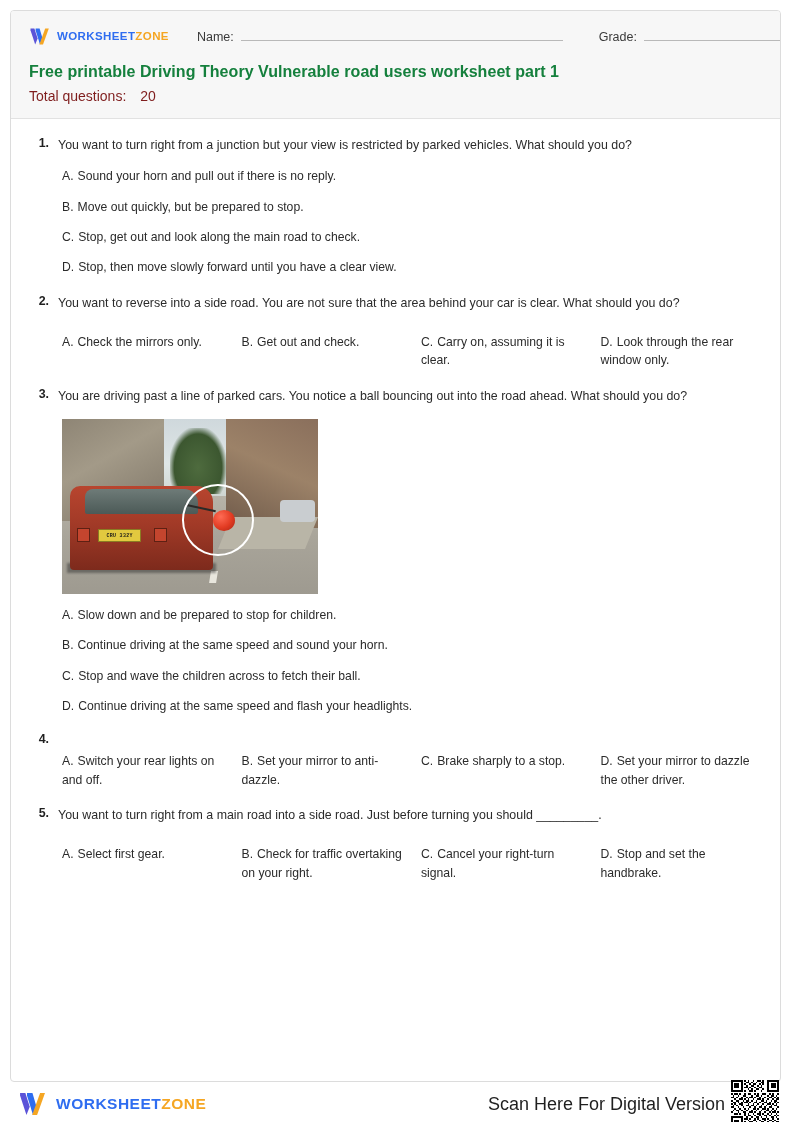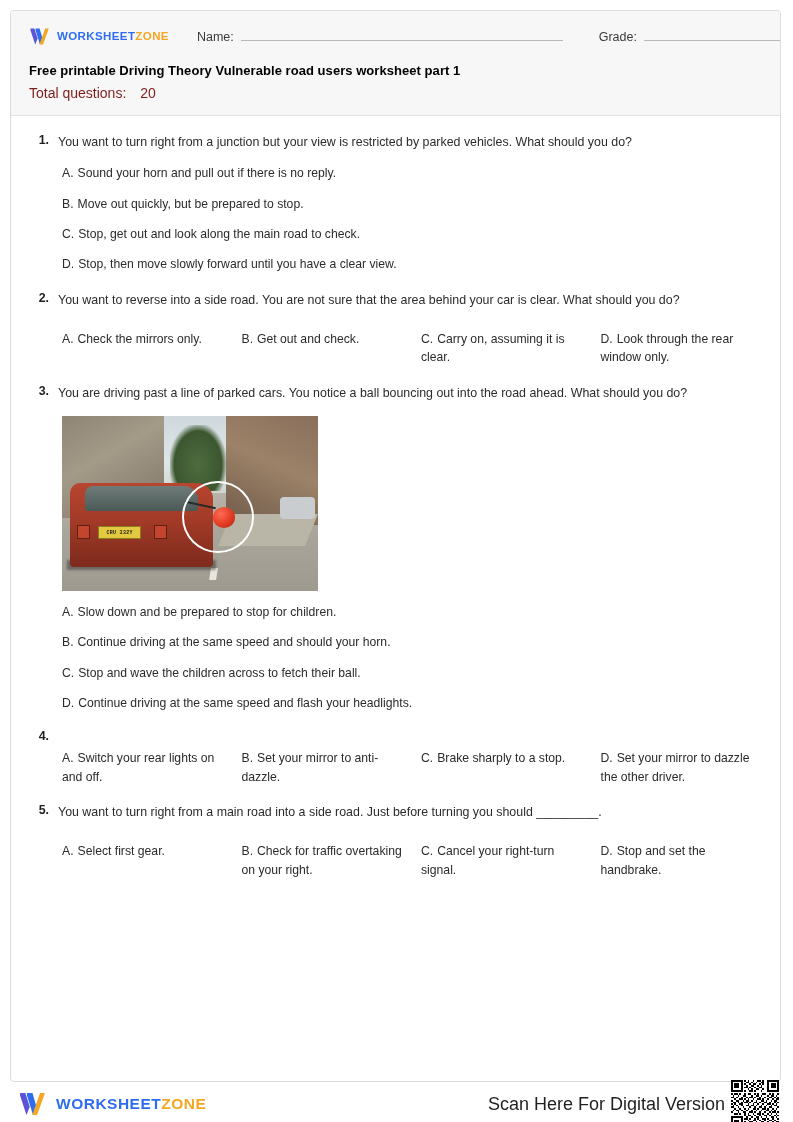--- a/index.html
+++ b/index.html
@@ -77,23 +77,23 @@
     border-bottom: 1px solid #b9b9b9;
     margin-left: 7px;
     height: 12px;
   }
   .name-line { width: 322px; }
   .grade-line { width: 185px; }
   .field-name { margin-left: 0px; }
   .field-grade { margin-left: 36px; }
 
   .title {
-    font-size: 13px;
+    font-size: 16px;
     font-weight: bold;
-    color: #000000;
+    color: #15803d;
     margin-top: 14px;
     letter-spacing: 0.05px;
   }
   .totals {
     font-size: 14px;
     color: #7f1d1d;
     margin-top: 7px;
   }
   .totals .tq-val { margin-left: 14px; }
 
@@ -366,21 +366,21 @@
           <span class="ph-light-l"></span>
           <span class="ph-light-r"></span>
           <span class="ph-plate">CRU 332Y</span>
           <span class="ph-stick"></span>
           <span class="ph-circle"></span>
           <span class="ph-ball"></span>
         </div>
 
         <div class="opts-stack">
           <div class="opt"><span class="opt-letter">A.</span><span>Slow down and be prepared to stop for children.</span></div>
-          <div class="opt"><span class="opt-letter">B.</span><span>Continue driving at the same speed and should your horn.</span></div>
+          <div class="opt"><span class="opt-letter">B.</span><span>Continue driving at the same speed and sound your horn.</span></div>
           <div class="opt"><span class="opt-letter">C.</span><span>Stop and wave the children across to fetch their ball.</span></div>
           <div class="opt"><span class="opt-letter">D.</span><span>Continue driving at the same speed and flash your headlights.</span></div>
         </div>
       </div>
     </div>
 
     <div class="question">
       <div class="q-num">4.</div>
       <div class="q-body">
         <div class="opts-grid">

